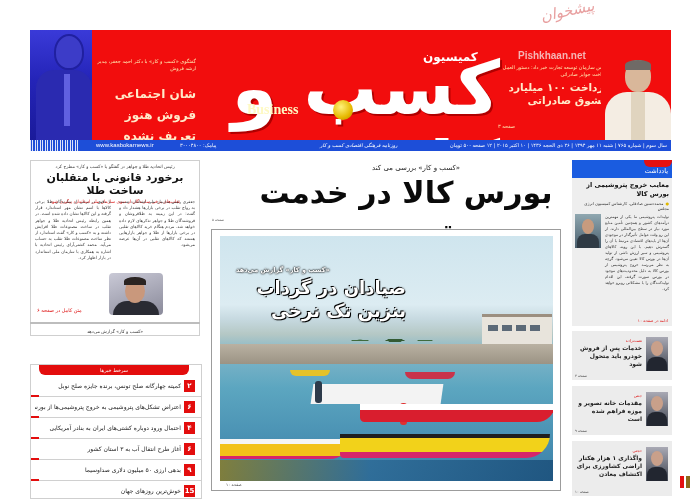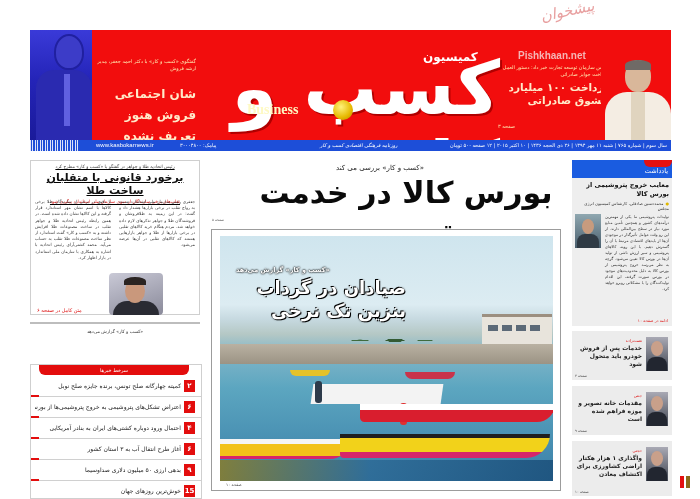--- a/index.html
+++ b/index.html
@@ -43,21 +43,21 @@
   .infobar .barcode { position: absolute; left: 0; top: 0; width: 48px; height: 11px; background: repeating-linear-gradient(90deg, #fff 0 1px, #1d4ed8 1px 2px, #fff 2px 3px, #1d4ed8 3px 5px); opacity: 0.85; }
   .infobar span { position: absolute; top: 0; white-space: nowrap; }
   .infobar .url { left: 66px; direction: ltr; font-family: "Liberation Sans", sans-serif; font-size: 6px; }
   .infobar .sms { left: 150px; }
   .infobar .slogan { left: 290px; font-style: italic; }
   .infobar .price { left: 420px; }
   .infobar .issue { right: 4px; }
 
   
   .left-col { position: absolute; left: 30px; top: 160px; width: 170px; height: 340px; }
-  .lbox { position: absolute; left: 0; top: 0; width: 170px; height: 155px; border: 1px solid #cfcfcf; padding: 3px; text-decoration: underline; }
+  .lbox { position: absolute; left: 0; top: 0; width: 170px; height: 176px; border: 1px solid #cfcfcf; padding: 3px; }
   .lbox .kicker { font-size: 4.5px; color: #444; text-align: center; }
   .lbox .headline { font-size: 11px; font-weight: bold; text-align: center; margin-top: 2px; color: #111; }
   .lbox .subhead { font-size: 4.5px; color: #d11; text-align: center; margin-top: 2px; }
   .lbox .cols { position: absolute; left: 4px; top: 38px; width: 160px; height: 108px; }
   .lbox .col { position: absolute; top: 0; width: 76px; height: 108px; font-size: 4.2px; line-height: 6.2px; color: #333; text-align: justify; overflow: hidden; }
   .lbox .col.r { right: 0; }
   .lbox .col.l { left: 0; }
   .lbox .continue { position: absolute; left: 6px; top: 146px; font-size: 5px; color: #d11; }
   .lbox .portrait { position: absolute; left: 78px; top: 112px; width: 54px; height: 42px; background: linear-gradient(160deg, #c9c9d6, #8a8a9a); border-radius: 4px; overflow: hidden; }
   .lbox .portrait .face { position: absolute; left: 16px; top: 6px; width: 20px; height: 24px; border-radius: 50%; background: #c9987c; }
@@ -71,21 +71,21 @@
 
   .headlines-box { position: absolute; left: 0; top: 204px; width: 172px; height: 135px; border: 1px solid #cfcfcf; }
   .headlines-title { position: absolute; left: 8px; top: 0px; width: 150px; height: 10px; background: #e30d0d; color: #fff; font-size: 5px; text-align: center; line-height: 10px; border-radius: 0 0 6px 6px; }
   .hl-item { position: absolute; left: 0; width: 170px; height: 20px; }
   .hl-item .num { position: absolute; right: 6px; top: 3px; width: 11px; height: 12px; background: #e30d0d; color: #fff; font-size: 7px; font-weight: bold; text-align: center; line-height: 12px; }
   .hl-item .txt { position: absolute; right: 20px; top: 3px; width: 146px; font-size: 6px; line-height: 12px; color: #222; text-align: right; white-space: nowrap; overflow: hidden; }
   .hl-item .under { position: absolute; left: 0; bottom: 0; width: 170px; height: 1px; background: #d0d0d0; }
   .hl-item .under::before { content: ""; position: absolute; left: 0; top: -1px; width: 8px; height: 2px; background: #e30d0d; }
 
   
-  .center-kicker { position: absolute; left: 300px; top: 164px; width: 160px; font-size: 7px; color: #222; text-align: center; }
+  .center-kicker { position: absolute; left: 300px; top: 164px; width: 160px; font-size: 7px; color: #222; text-align: right; }
   .center-headline { position: absolute; left: 214px; top: 174px; width: 384px; font-size: 30px; font-weight: bold; color: #0a0a0a; text-align: center; letter-spacing: -1px; line-height: 38px; }
   .center-page-small { position: absolute; left: 212px; top: 218px; font-size: 3.5px; color: #555; direction: ltr; }
 
   .photo-frame { position: absolute; left: 211px; top: 229px; width: 350px; height: 262px; border: 1px solid #9c9c9c; background: #fff; }
   .photo { position: absolute; left: 8px; top: 6px; width: 333px; height: 245px; overflow: hidden;
            background: linear-gradient(180deg, #cfe5ee 0%, #dcecf2 28%, #c6d9e0 34%, #b5c8c5 40%, #7fb5c8 48%, #5ca6c0 62%, #3a7fa8 100%); }
   .photo .bldg1 { position: absolute; left: 262px; top: 78px; width: 70px; height: 34px; background: #e8e4dc; border-top: 3px solid #9c8f80; }
   .photo .bldg1::after { content: ""; position: absolute; left: 6px; top: 8px; width: 56px; height: 6px; background: repeating-linear-gradient(90deg, #5c6a78 0 10px, #e8e4dc 10px 14px); }
   .photo .shore { position: absolute; left: 0; top: 108px; width: 333px; height: 20px; background: linear-gradient(180deg, #b9b1a2, #9b9384); }
   .photo .trees { position: absolute; left: 120px; top: 96px; width: 100px; height: 14px; background: radial-gradient(ellipse at 20% 60%, #3f6b3f 0 8px, transparent 9px), radial-gradient(ellipse at 55% 60%, #335a33 0 9px, transparent 10px), radial-gradient(ellipse at 85% 60%, #3f6b3f 0 7px, transparent 8px); }

